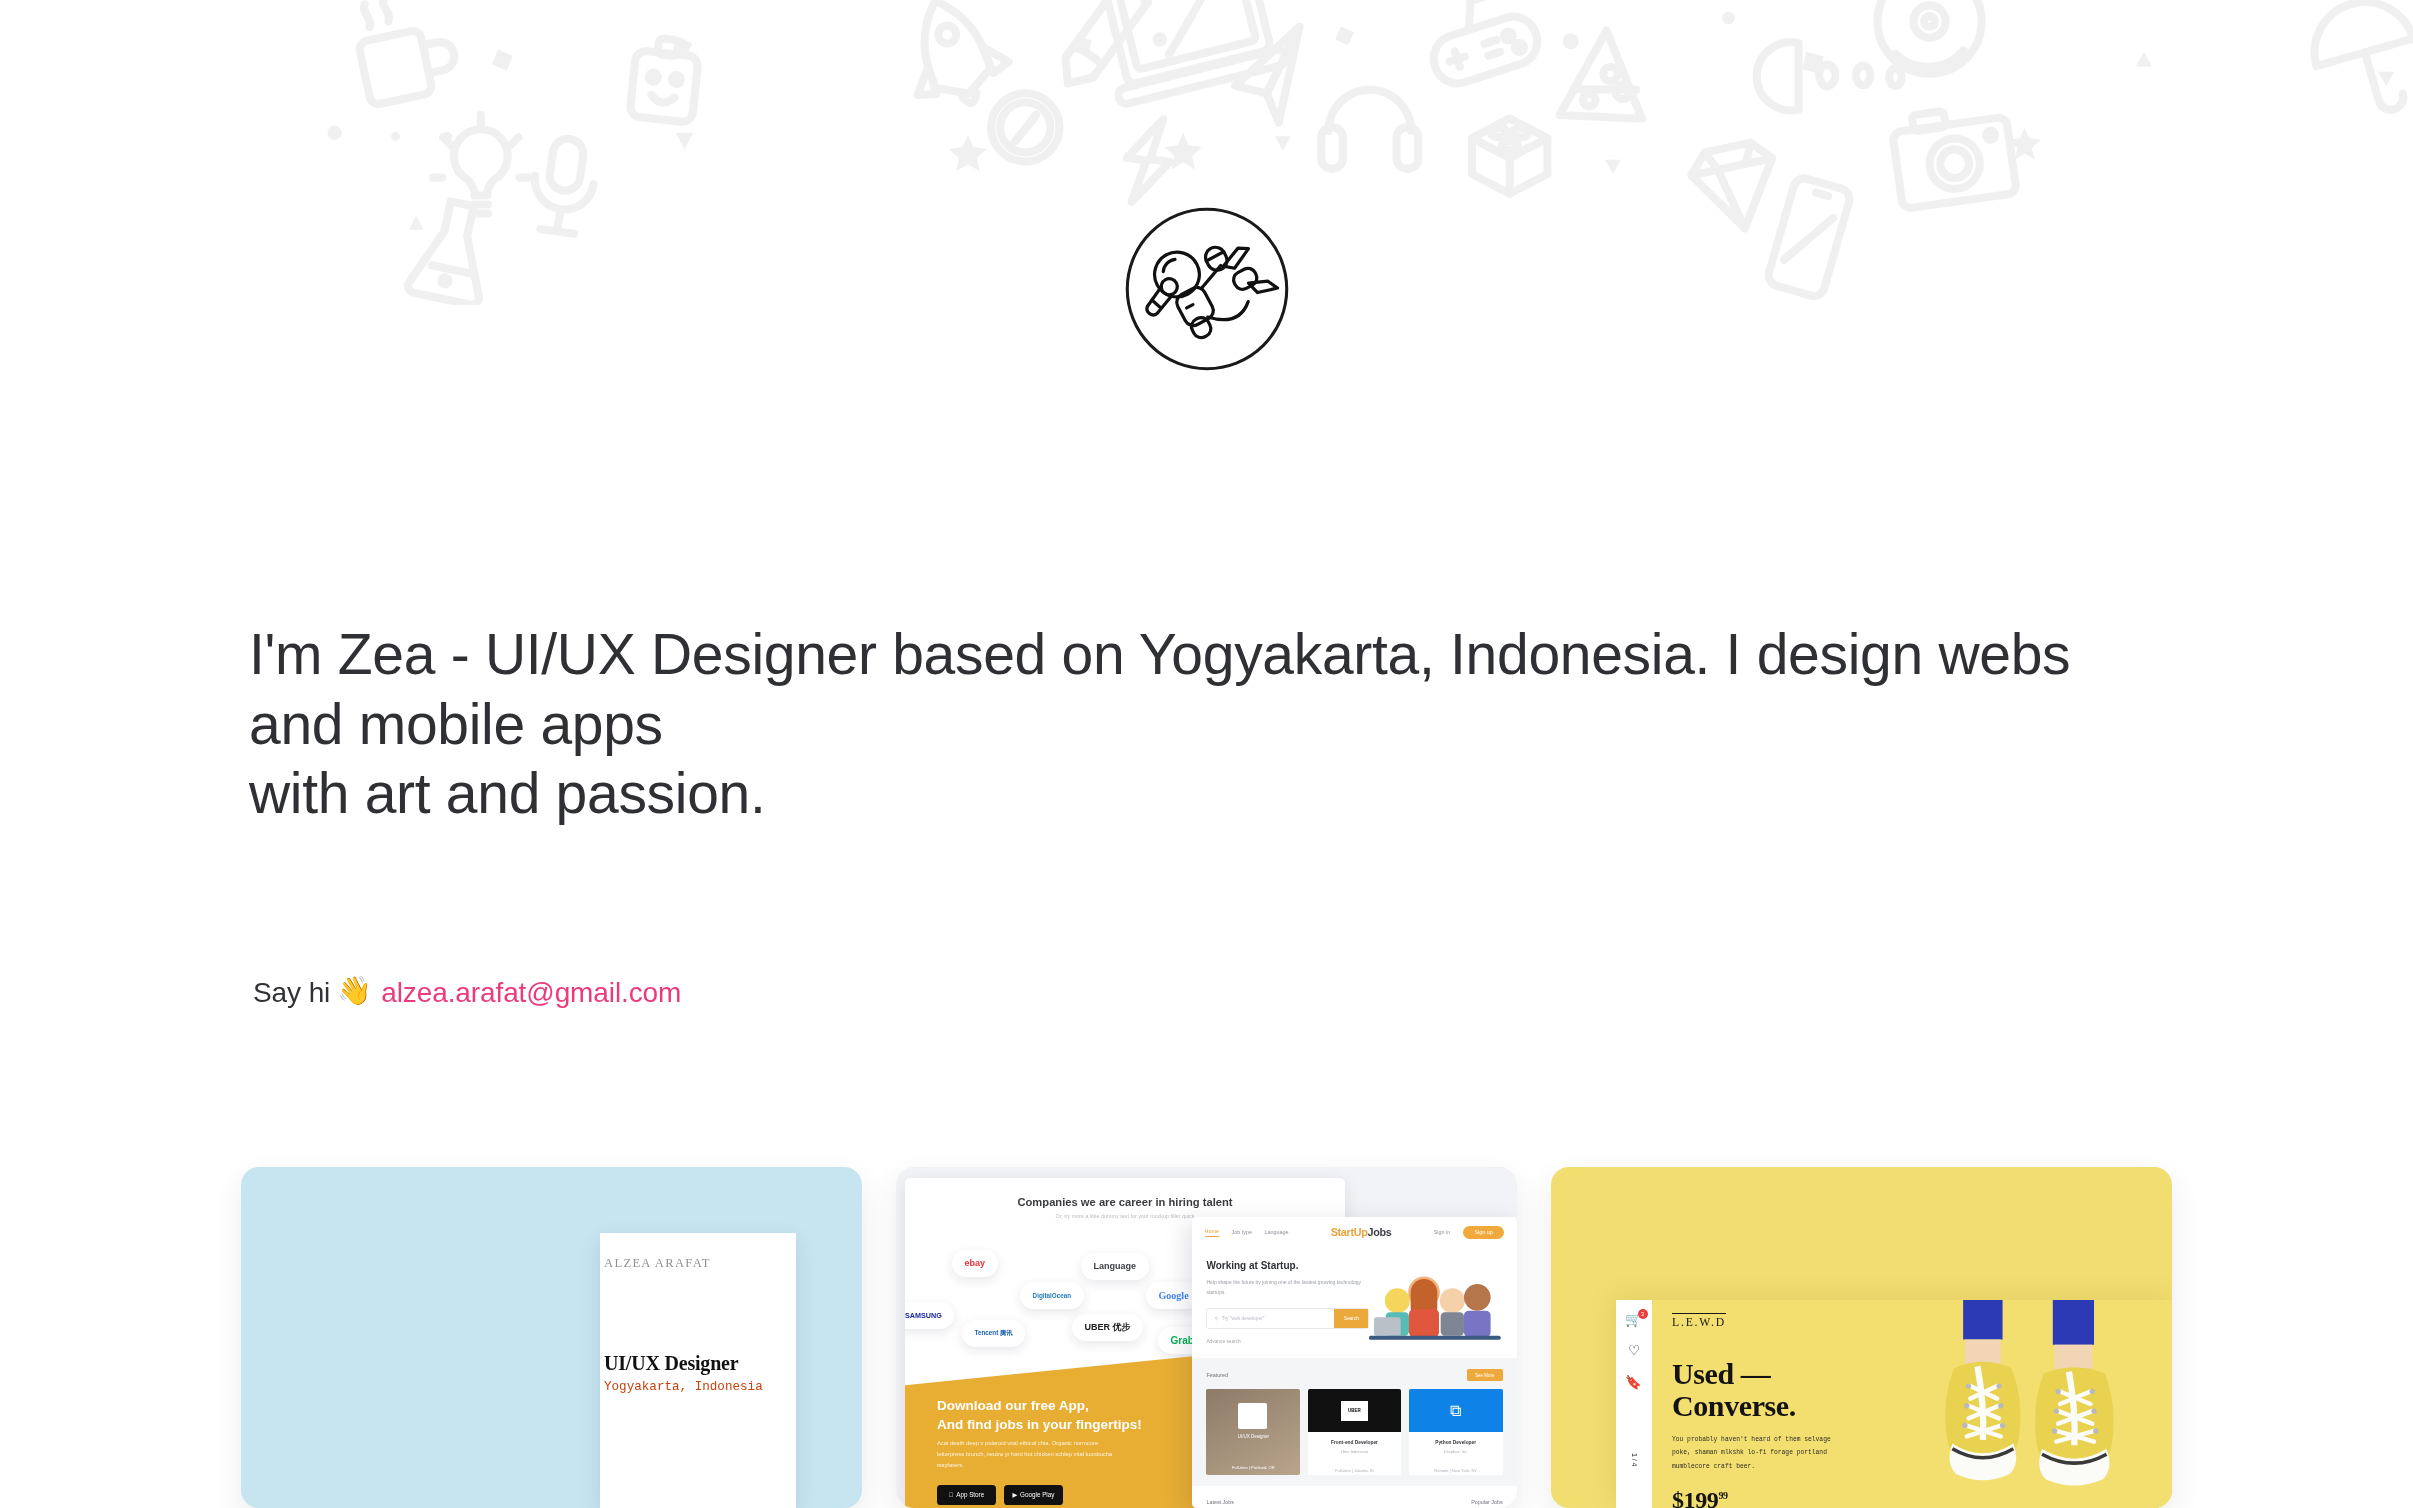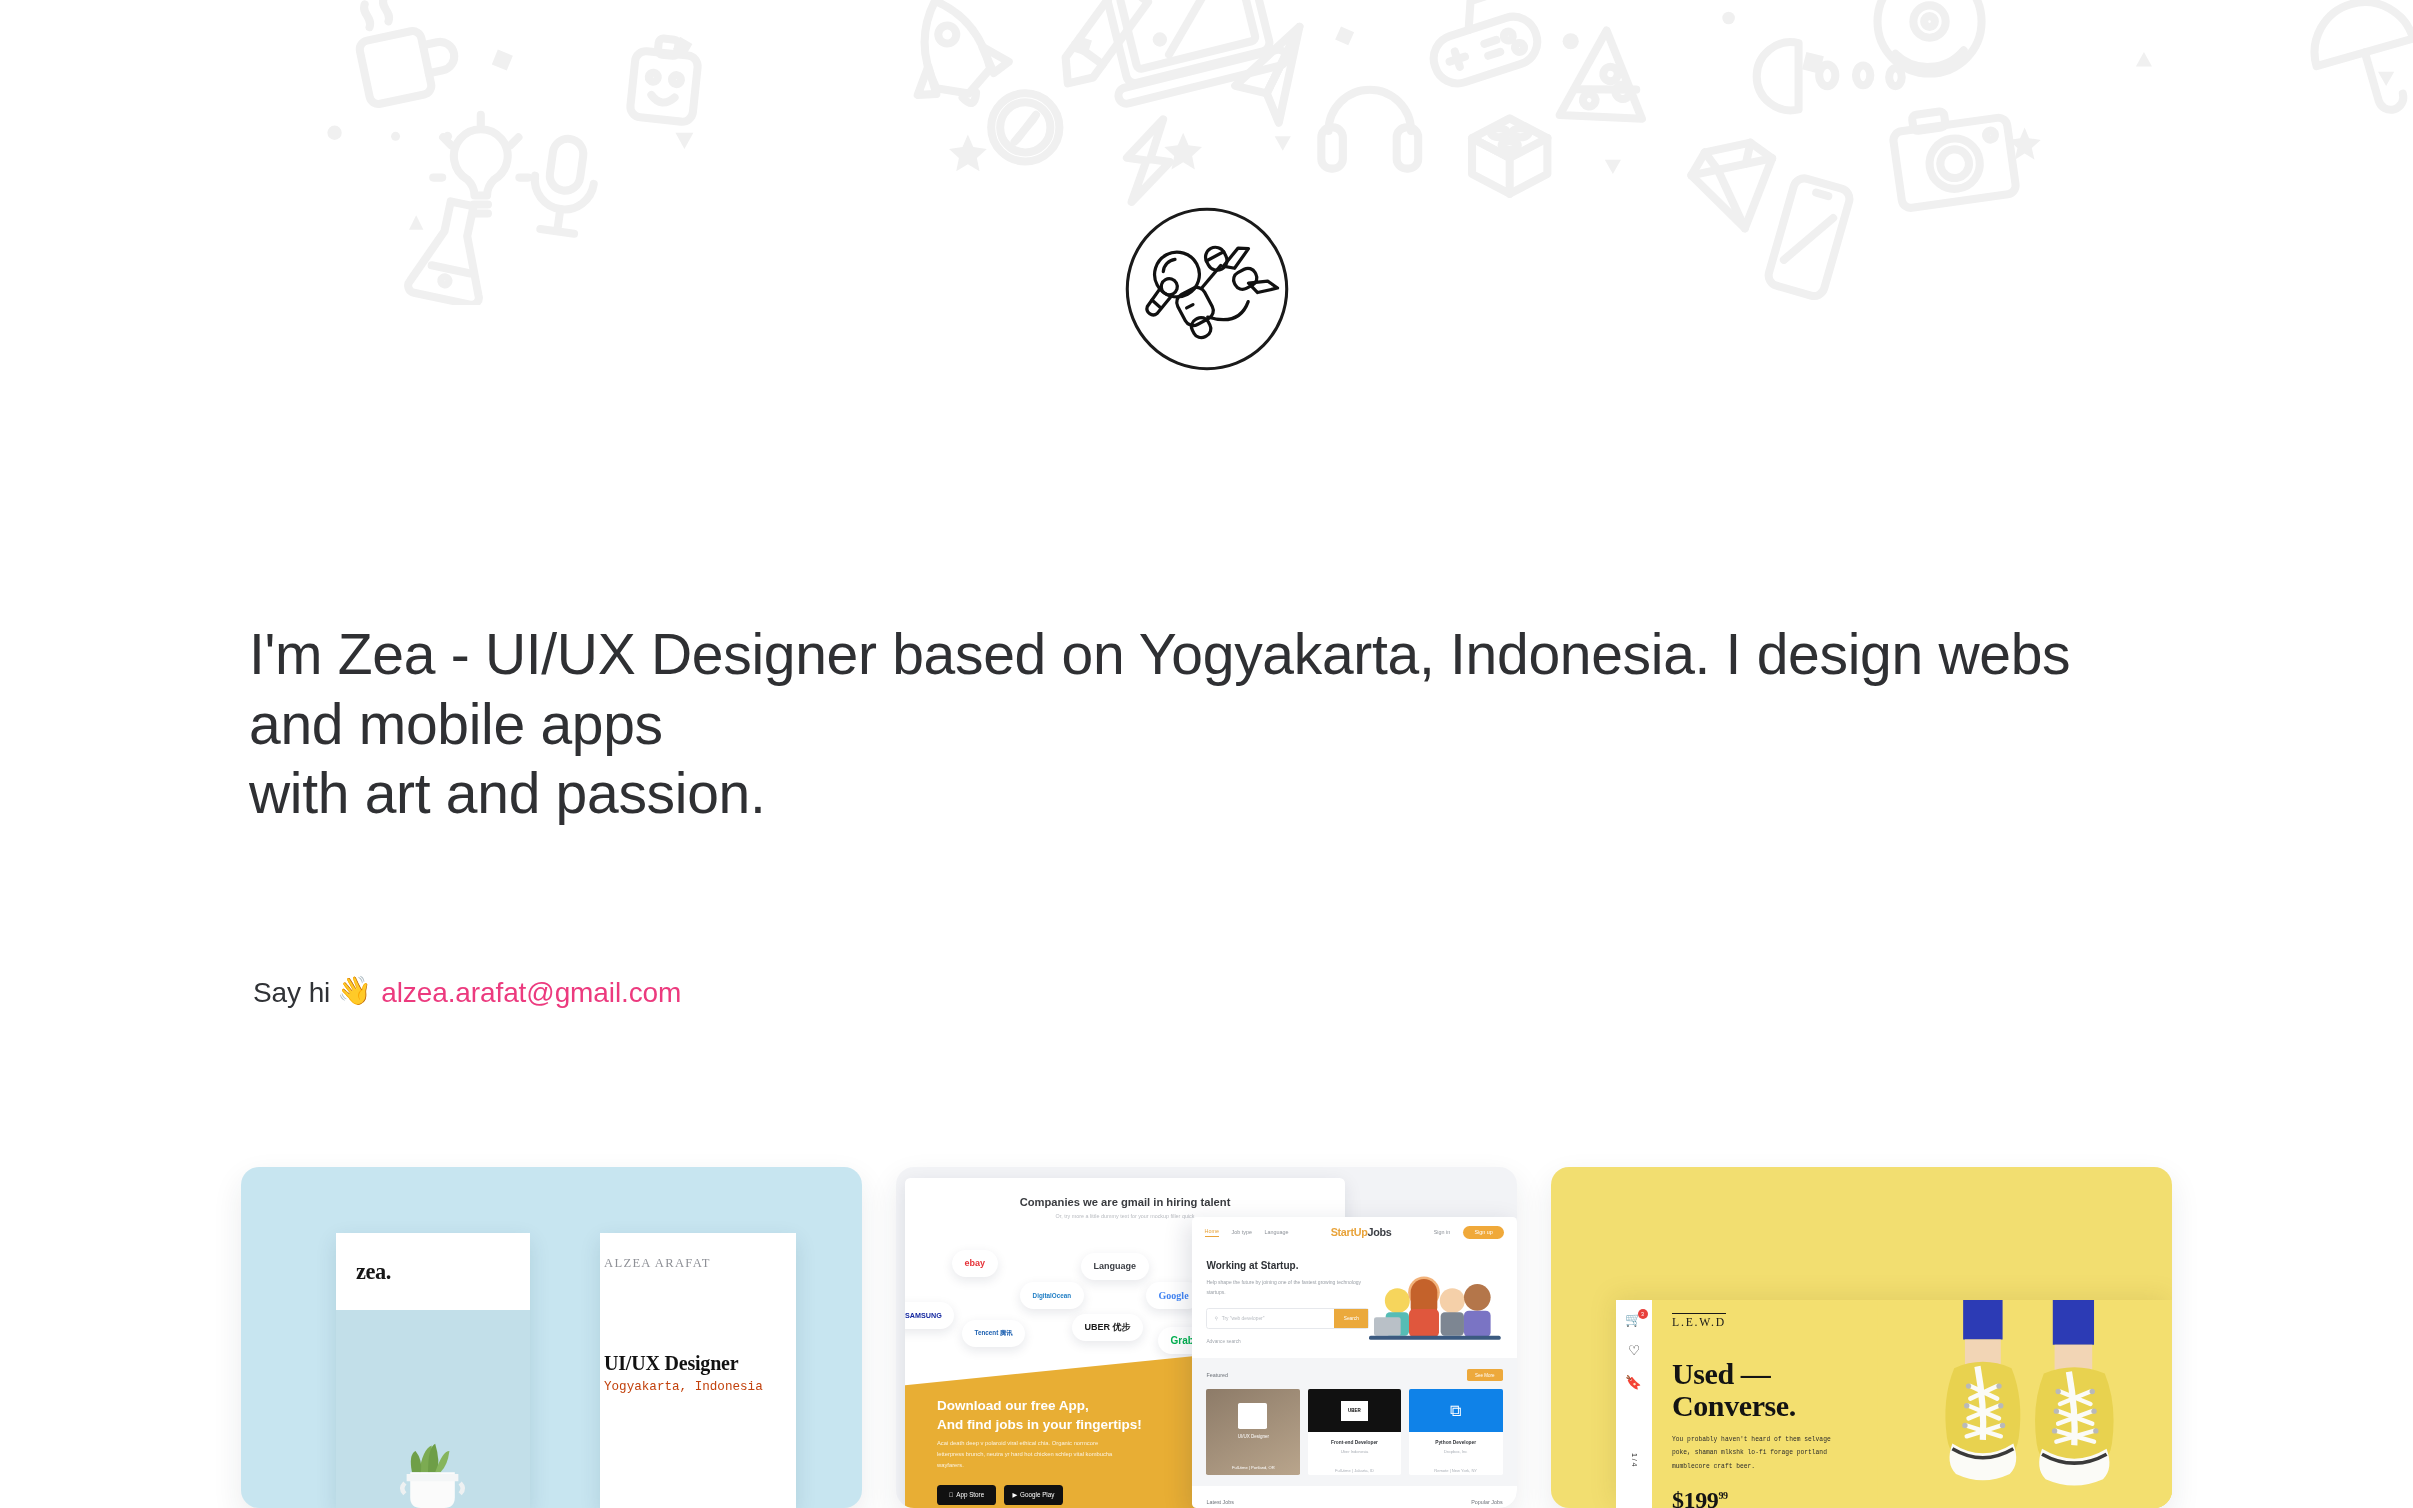--- a/index.html
+++ b/index.html
@@ -693,47 +693,31 @@
 
   <div class="contact-row">
     <span class="contact-label">Say hi</span>
     <span class="wave-emoji">👋</span>
     <a class="email-link" href="#">alzea.arafat@gmail.com</a>
   </div>
 
   <div class="cards">
 
     <div class="card card-1">
-      <div class="bc-left">
-        <div class="bc-left-top">
-          <span class="bc-logo">zea.</span>
-        </div>
-        <svg class="bc-plantpot" viewBox="0 0 90 74">
-          <g>
-            <path d="M30 34 q4 -26 14 -30 q2 20 -2 30z" fill="#7cab52"></path>
-            <path d="M40 34 q0 -28 8 -32 q6 20 2 32z" fill="#6e9e47"></path>
-            <path d="M48 34 q8 -24 16 -24 q-2 16 -10 24z" fill="#86b55c"></path>
-            <path d="M22 34 q-4 -20 4 -24 q8 10 6 24z" fill="#6f9f48"></path>
-          </g>
-          <path d="M20 34 h50 v28 q0 12 -12 12 H32 q-12 0 -12 -12z" fill="#fbfbfb"></path>
-          <path d="M16 36 h58 v8 H16z" fill="#f4f6f7"></path>
-          <path d="M14 46 q-6 6 0 12 M76 46 q6 6 0 12" stroke="#eef1f2" stroke-width="5" fill="none"></path>
-        </svg>
-      </div>
       <div class="bc-right">
         <div class="bc-name">ALZEA ARAFAT</div>
         <div class="bc-role">UI/UX Designer</div>
         <div class="bc-loc">Yogyakarta, Indonesia</div>
       </div>
     </div>
 
     <div class="card card-2">
 
       <div class="wm-back">
-        <div class="wm-back-title">Companies we are gmail in hiring talent</div>
+        <div class="wm-back-title">Companies we are career in hiring talent</div>
         <div class="wm-back-sub">Or, try more a little dummy text for your mockup filler quick</div>
 
         <div class="logo-pills">
           <div class="pill" style="left:47px;top:20px;color:#e53238;text-align:right;">ebay</div>
           <div class="pill" style="left:115px;top:52px;color:#1e7dc4;font-size:6.3px;">DigitalOcean</div>
           <div class="pill" style="left:-12.6px;top:72px;color:#1428a0;font-size:7.2px;">SAMSUNG</div>
           <div class="pill" style="left:57px;top:90px;color:#1b5fb0;font-size:6.3px;">Tencent 腾讯</div>
           <div class="pill" style="left:176px;top:23px;color:#3b3e44;">Language</div>
           <div class="pill" style="left:167px;top:84px;color:#1a1a1a;">UBER 优步</div>
           <div class="pill" style="left:241px;top:52px;color:#4285f4;font-size:10px;font-family:'Liberation Serif',serif;">Google</div>

